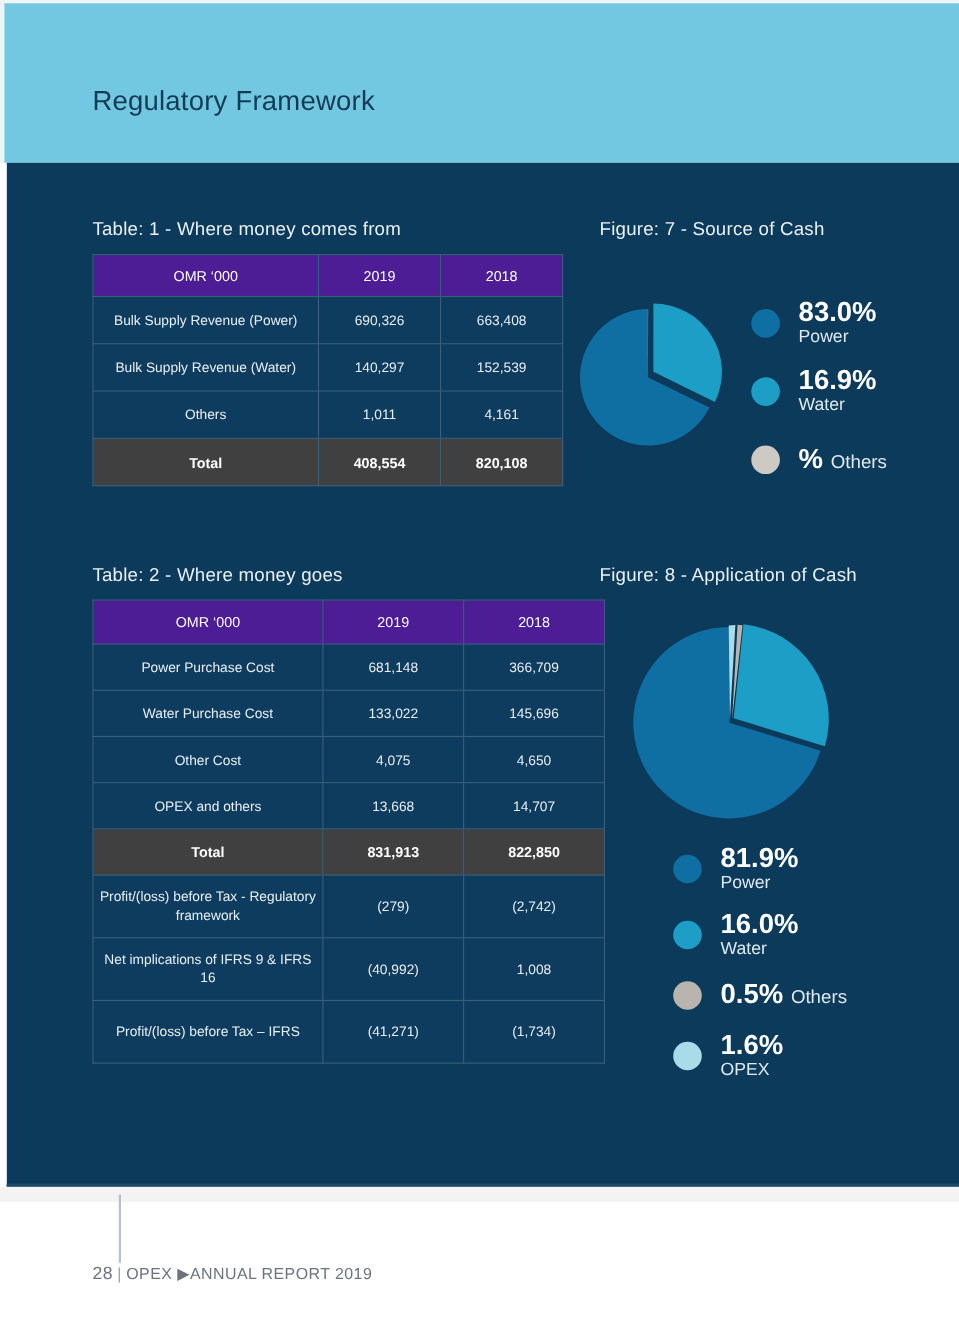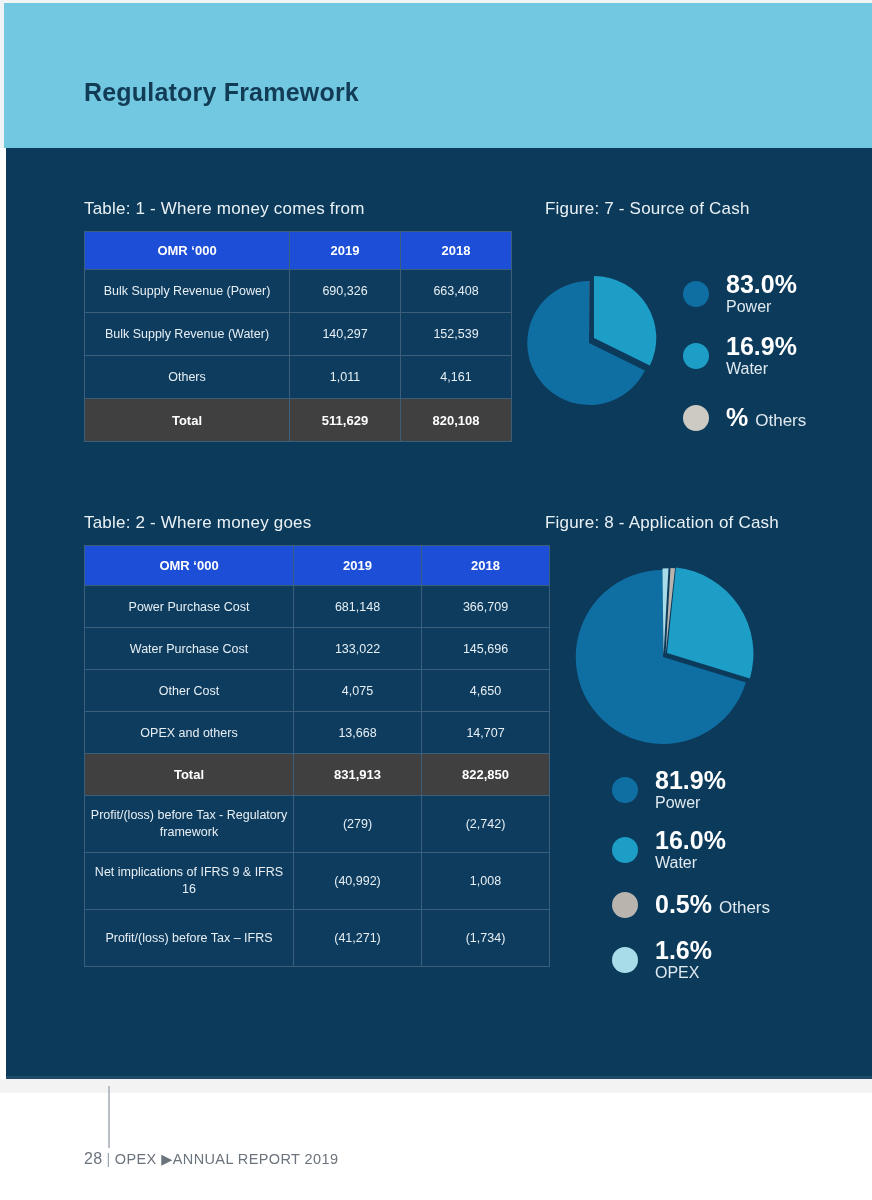--- a/index.html
+++ b/index.html
@@ -17,21 +17,21 @@
     background:#72c8e0;
   }
   .header-band .edge-top{
     position:absolute;left:0;top:0;width:872px;height:3px;background:#f2f5f6;
   }
   .header-band .edge-left{
     position:absolute;left:0;top:0;width:4px;height:148px;background:#eef3f5;
   }
   .page-title{
     position:absolute;left:84px;top:78px;
-    font-size:25px;font-weight:bold;color:#123b56;letter-spacing:.2px;
+    font-size:25px;font-weight:normal;color:#123b56;letter-spacing:.2px;
   }
 
   
   .dark-panel{
     position:absolute;left:6px;top:148px;width:866px;height:930px;
     background:#0c3a5b;
   }
   .panel-left-strip{
     position:absolute;left:0;top:148px;width:6px;height:930px;background:#ffffff;
   }
@@ -49,21 +49,21 @@
   }
 
   
   .tbl{position:absolute;border-collapse:collapse;table-layout:fixed;}
   .tbl td,.tbl th{
     border:1px solid #3b5e7a;
     color:#e7eff4;font-weight:400;text-align:center;vertical-align:middle;
     background:#0e3c5e;font-size:12.5px;padding:0 4px;
   }
   .tbl th{
-    background:#1d4ed8;font-weight:bold;font-size:13px;color:#ffffff;
+    background:#4c1d95;font-weight:normal;font-size:13px;color:#ffffff;
   }
   .tbl tr.total td{
     background:#404040;font-weight:bold;color:#ffffff;font-size:13px;
   }
   .tbl td.lbl{font-size:12.5px;}
 
   #table1{left:84px;top:231px;width:400px;}
   #table1 th:nth-child(1){width:196px;}
   #table1 th:nth-child(2){width:102px;}
   #table1 th:nth-child(3){width:102px;}
@@ -151,21 +151,21 @@
       <td>140,297</td>
       <td>152,539</td>
     </tr>
     <tr>
       <td class="lbl">Others</td>
       <td>1,011</td>
       <td>4,161</td>
     </tr>
     <tr class="total">
       <td>Total</td>
-      <td>511,629</td>
+      <td>408,554</td>
       <td>820,108</td>
     </tr>
   </tbody>
     </table>
 
   <div class="sec-title" style="left:545px;top:199px;">Figure: 7 - Source of Cash</div>
 
   <div class="pie-wrap" style="left:505px;top:255px;width:172px;height:172px;">
     <svg width="172" height="172" viewBox="0 0 172 172">
 

